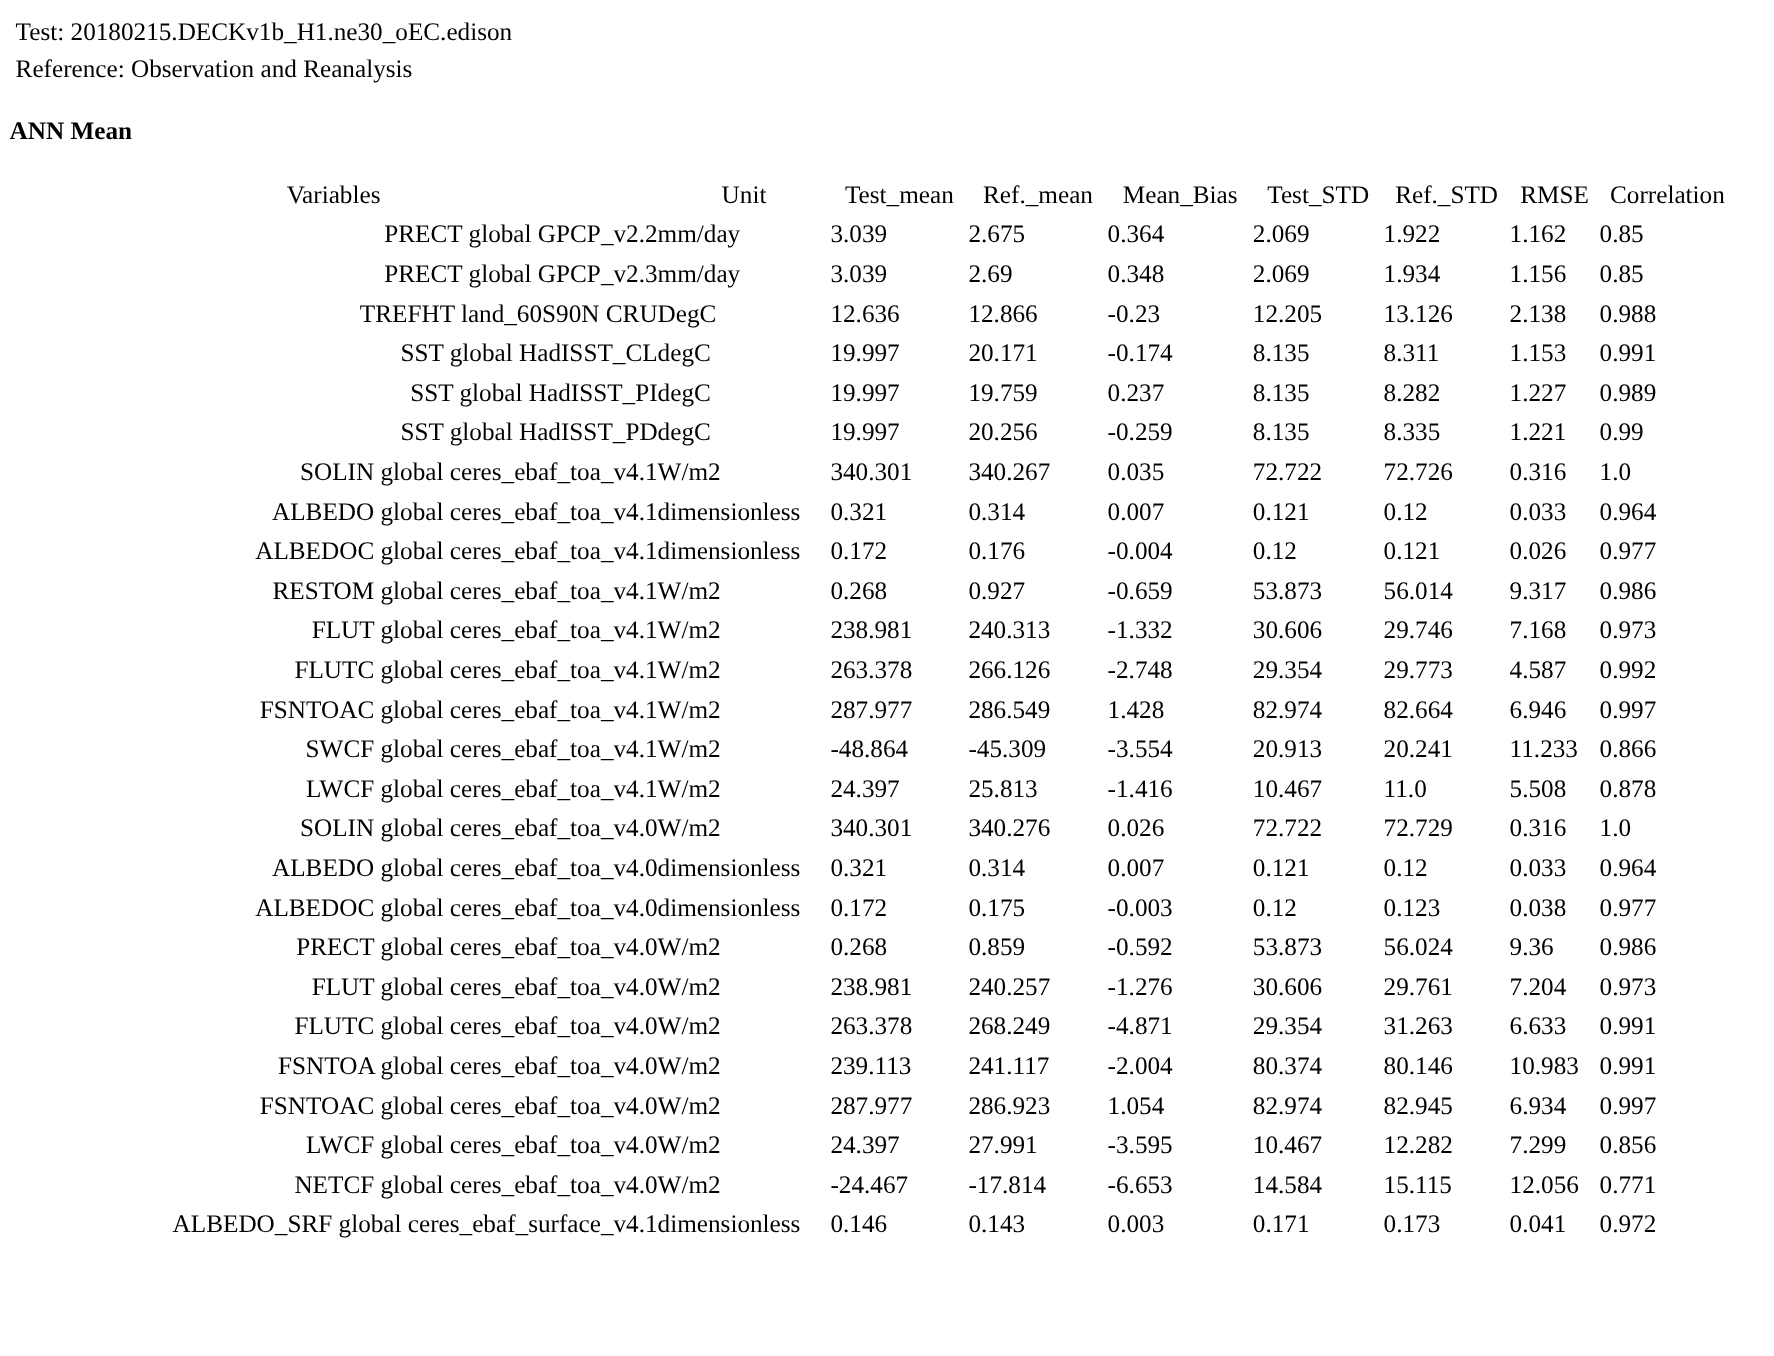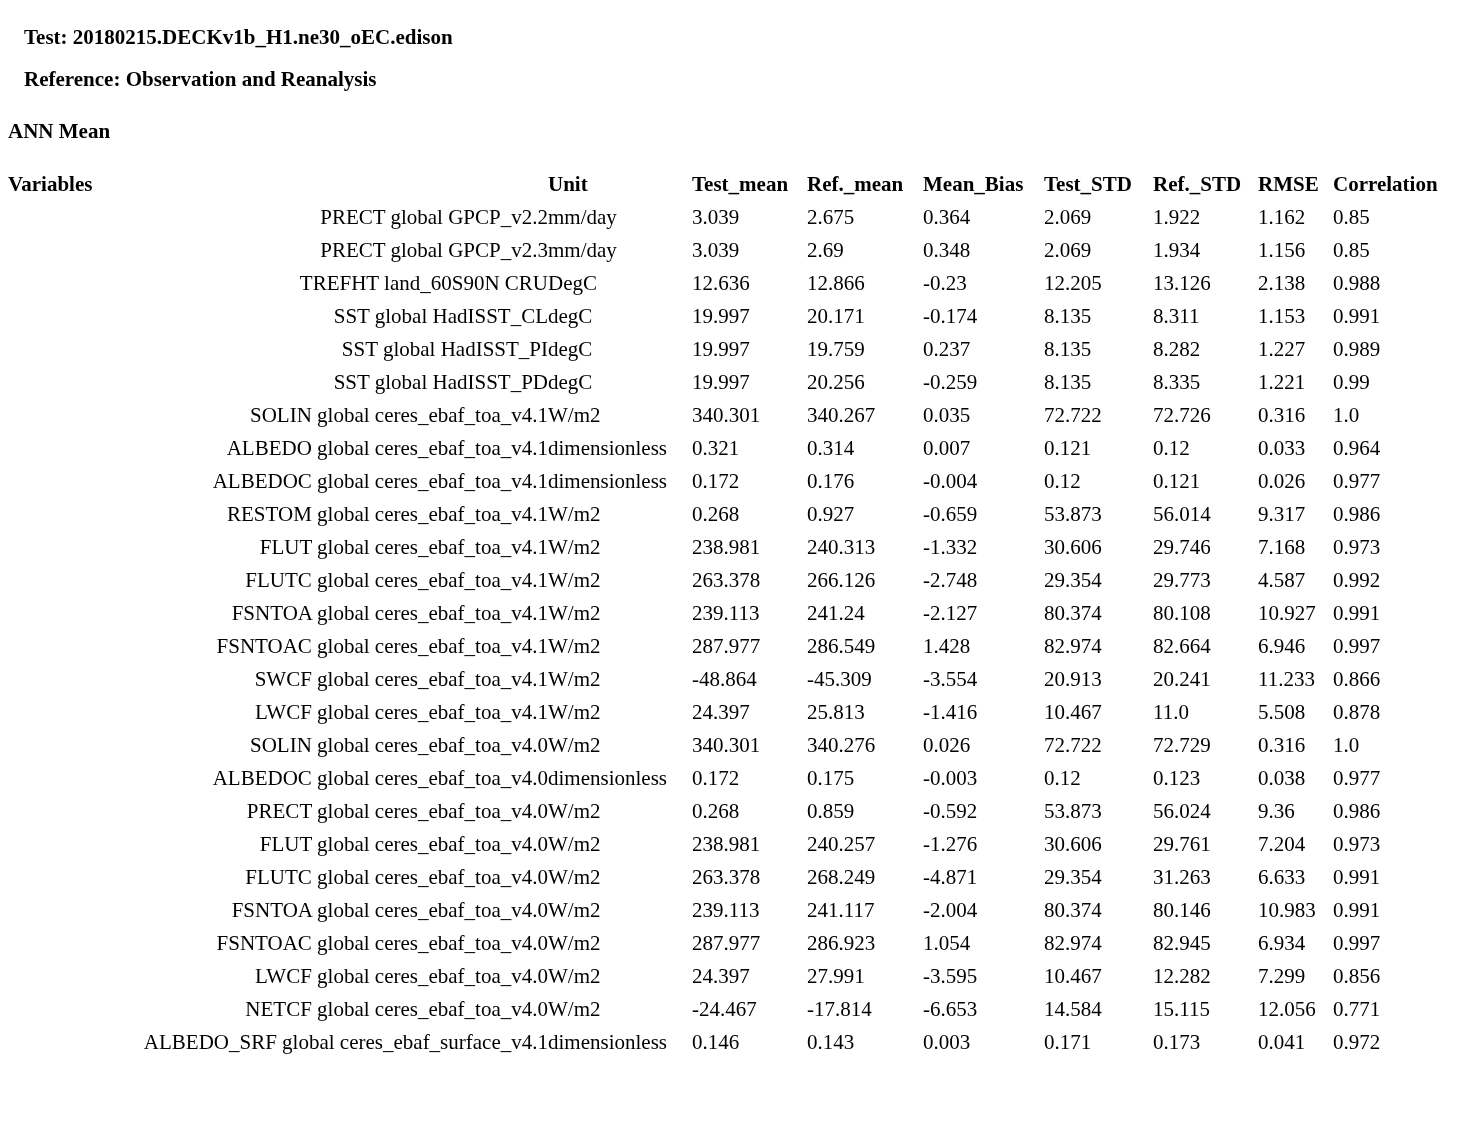--- a/index.html
+++ b/index.html
@@ -8,22 +8,22 @@
     margin: 0;
     padding: 0;
   }
   body {
     margin: 8px;
     font-family: "Liberation Serif", "DejaVu Serif", serif;
     font-size: 21px;
     width: 1462px;
   }
   .titles p {
-    margin: 16px;
-    font-weight: bold;
+    margin: 5px;
+    font-weight: normal;
     line-height: 26px;
     white-space: nowrap;
   }
   .season {
     margin: 26px 0 0 0;
     font-weight: bold;
     line-height: 26px;
     white-space: nowrap;
   }
   table.metrics {
@@ -37,22 +37,22 @@
   table.metrics td {
     padding: 3px 0;
     line-height: 27px;
     text-align: left;
     white-space: nowrap;
     overflow: visible;
     vertical-align: baseline;
     border: none;
   }
   table.metrics th {
-    font-weight: bold;
-    text-align: left;
+    font-weight: normal;
+    text-align: center;
   }
   table.metrics td:first-child {
     padding-left: 2px;
     text-align: right;
   }
 </style>
 </head>
 <body>
 
 <div class="titles">
@@ -214,31 +214,20 @@
         <td>W/m2</td>
         <td>263.378</td>
         <td>266.126</td>
         <td>-2.748</td>
         <td>29.354</td>
         <td>29.773</td>
         <td>4.587</td>
         <td>0.992</td>
       </tr>
       <tr>
-        <td>FSNTOA global ceres_ebaf_toa_v4.1</td>
-        <td>W/m2</td>
-        <td>239.113</td>
-        <td>241.24</td>
-        <td>-2.127</td>
-        <td>80.374</td>
-        <td>80.108</td>
-        <td>10.927</td>
-        <td>0.991</td>
-      </tr>
-      <tr>
         <td>FSNTOAC global ceres_ebaf_toa_v4.1</td>
         <td>W/m2</td>
         <td>287.977</td>
         <td>286.549</td>
         <td>1.428</td>
         <td>82.974</td>
         <td>82.664</td>
         <td>6.946</td>
         <td>0.997</td>
       </tr>
@@ -269,20 +258,31 @@
         <td>W/m2</td>
         <td>340.301</td>
         <td>340.276</td>
         <td>0.026</td>
         <td>72.722</td>
         <td>72.729</td>
         <td>0.316</td>
         <td>1.0</td>
       </tr>
       <tr>
+        <td>ALBEDO global ceres_ebaf_toa_v4.0</td>
+        <td>dimensionless</td>
+        <td>0.321</td>
+        <td>0.314</td>
+        <td>0.007</td>
+        <td>0.121</td>
+        <td>0.12</td>
+        <td>0.033</td>
+        <td>0.964</td>
+      </tr>
+      <tr>
         <td>ALBEDOC global ceres_ebaf_toa_v4.0</td>
         <td>dimensionless</td>
         <td>0.172</td>
         <td>0.175</td>
         <td>-0.003</td>
         <td>0.12</td>
         <td>0.123</td>
         <td>0.038</td>
         <td>0.977</td>
       </tr>

